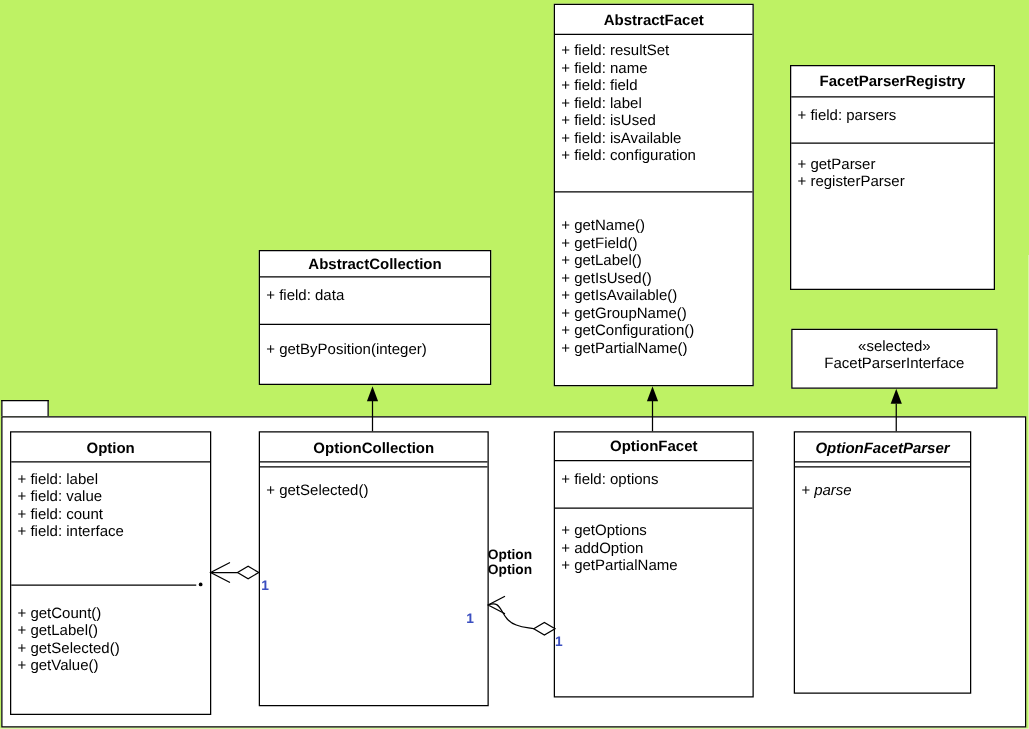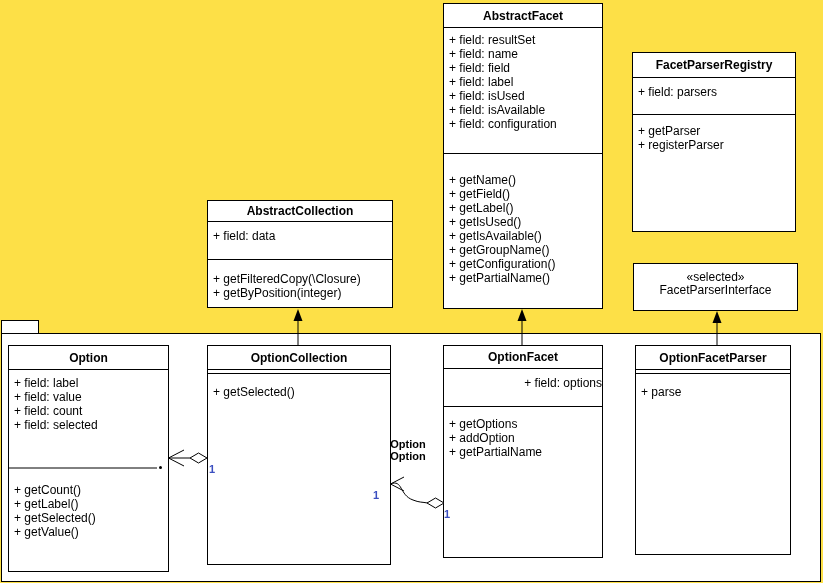--- a/index.html
+++ b/index.html
@@ -1,17 +1,17 @@
 <!DOCTYPE html>
 <html><head>
 <meta charset="utf-8">
 <style>
   html,body{margin:0;padding:0;background:#ffffff;}
   #canvas{
-    position:relative;width:823px;height:583px;background:#fde047;
+    position:relative;width:823px;height:583px;background:#bef264;
     font-family:"Liberation Sans","DejaVu Sans",sans-serif;
     font-size:12px;color:#000;overflow:hidden;
   }
   .box{
     position:absolute;background:#fff;border:1px solid #000;
     box-sizing:border-box;display:flex;flex-direction:column;
   }
   .title{
     border-bottom:1px solid #000;font-weight:bold;text-align:center;
     display:flex;align-items:center;justify-content:center;flex:0 0 auto;
@@ -50,25 +50,25 @@
   #option .methods{flex:1;padding-top:10px;}
 
   
   #option-collection{left:207px;top:345px;width:184px;height:220px;}
   #option-collection .title{height:23px;}
   #option-collection .methods{flex:1;padding-top:11px;}
 
   
   #option-facet{left:443px;top:345px;width:160px;height:213px;}
   #option-facet .title{height:22px;}
-  #option-facet .fields{height:30px;padding-top:7px;text-align:right;}
+  #option-facet .fields{height:30px;padding-top:7px;}
   #option-facet .methods{flex:1;padding-top:10px;}
 
   
-  #option-facet-parser{left:635px;top:345px;width:156px;height:210px;}
+  #option-facet-parser{left:635px;top:345px;width:142px;height:210px;font-style:italic;}
   #option-facet-parser .title{height:23px;}
   #option-facet-parser .methods{flex:1;padding-top:11px;}
 
   
   #package-tab{position:absolute;left:1px;top:320px;width:38px;height:13px;
     border:1px solid #000;border-bottom:none;box-sizing:border-box;background:#fff;}
   #package-body{position:absolute;left:1px;top:333px;width:820px;height:249px;
     border:1px solid #000;box-sizing:border-box;background:#fff;}
 
   
@@ -123,37 +123,36 @@
       <div class="row">+ registerParser</div>
     </div>
   </div>
 
   <div class="box" id="abstract-collection">
     <div class="title">AbstractCollection</div>
     <div class="comp fields sep">
       <div class="row">+ field: data</div>
     </div>
     <div class="comp methods">
-      <div class="row">+ getFilteredCopy(\Closure)</div>
       <div class="row">+ getByPosition(integer)</div>
     </div>
   </div>
 
   <div class="box" id="facet-parser-interface">
     <div>«selected»</div>
     <div>FacetParserInterface</div>
   </div>
 
   <div class="box" id="option">
     <div class="title">Option</div>
     <div class="comp fields">
       <div class="row">+ field: label</div>
       <div class="row">+ field: value</div>
       <div class="row">+ field: count</div>
-      <div class="row">+ field: selected</div>
+      <div class="row">+ field: interface</div>
     </div>
     <div class="comp methods">
       <div class="row">+ getCount()</div>
       <div class="row">+ getLabel()</div>
       <div class="row">+ getSelected()</div>
       <div class="row">+ getValue()</div>
     </div>
   </div>
 
   <div class="box" id="option-collection">

